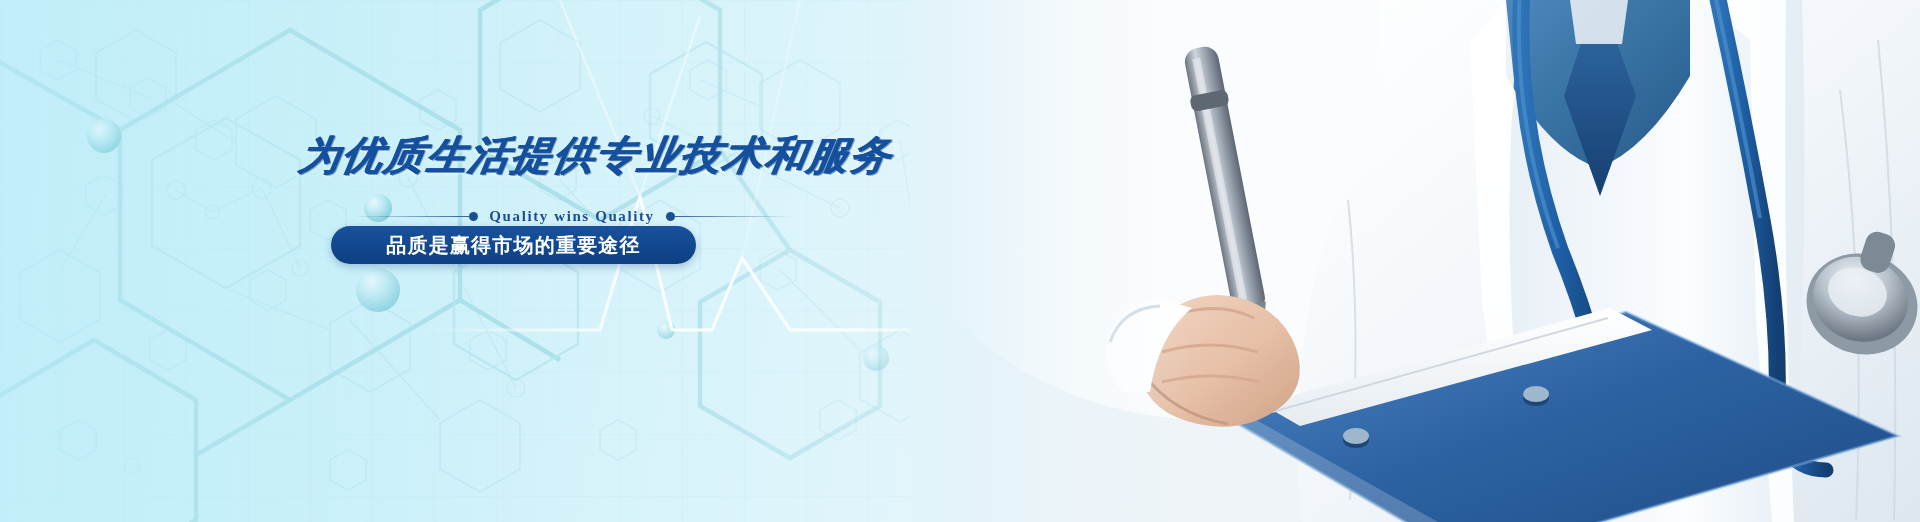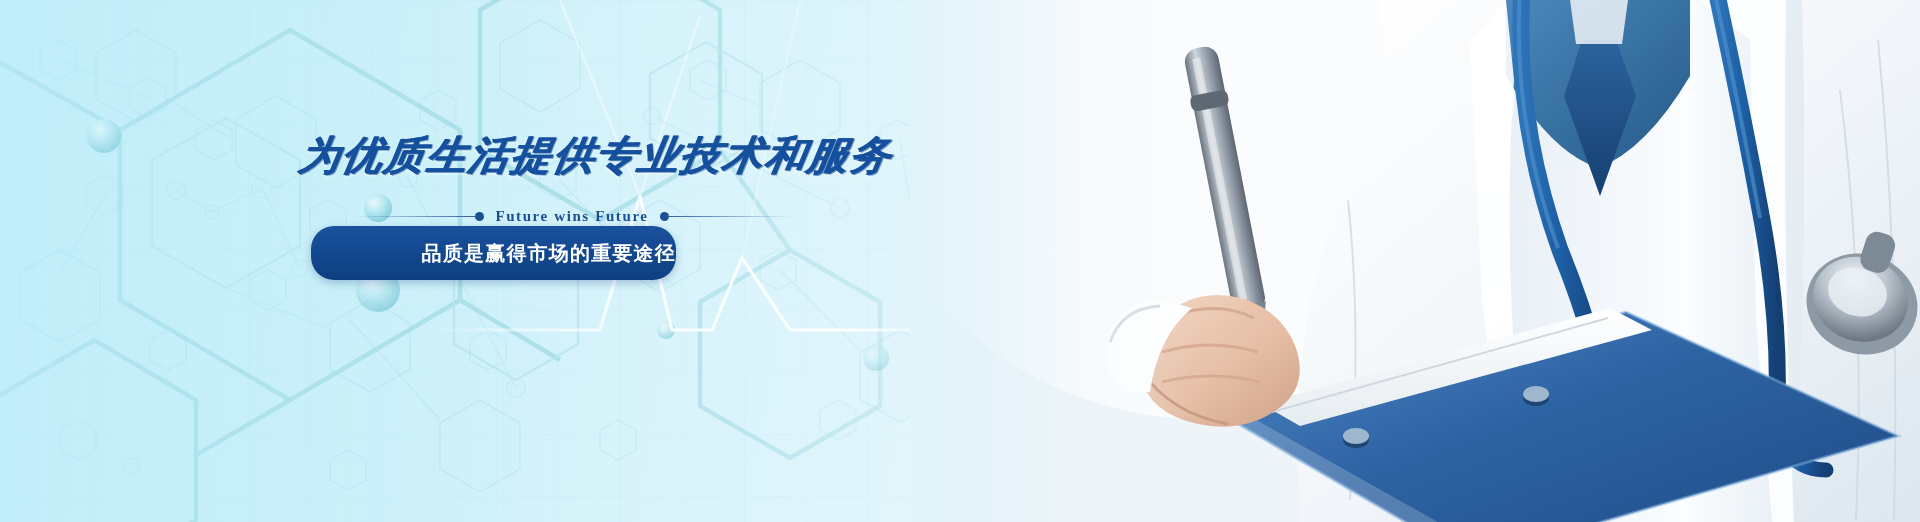--- a/index.html
+++ b/index.html
@@ -110,28 +110,28 @@
     font-size: 15px;
     color: #1b4f94;
     letter-spacing: 1.6px;
     white-space: nowrap;
     padding: 0 11px;
     flex: 0 0 auto;
   }
 
   #pill {
     position: absolute;
-    left: 311px; top: 226px;
-    width: 365px; height: 54px;
+    left: 331px; top: 226px;
+    width: 365px; height: 38px;
     border-radius: 23px;
     background: linear-gradient(180deg, #1a519d 0%, #12488f 52%, #0f3f82 100%);
     box-shadow: 0 3px 8px rgba(16,62,124,.28);
     display: flex;
     align-items: center;
-    justify-content: flex-end;
+    justify-content: center;
   }
   #pill-text {
     font-family: "Liberation Sans", sans-serif;
     font-size: 20px;
     font-weight: bold;
     color: #ffffff;
     letter-spacing: 1.2px;
     white-space: nowrap;
   }
 </style>
@@ -421,21 +421,21 @@
 
   <div id="left-fade"></div>
 
   <div id="text-block">
 
     <div id="headline">为优质生活提供专业技术和服务</div>
 
     <div id="tagline-row">
       <span class="tag-rule"></span>
       <span class="tag-dot"></span>
-      <span id="tagline-text">Future wins Future</span>
+      <span id="tagline-text">Quality wins Quality</span>
       <span class="tag-dot"></span>
       <span class="tag-rule right"></span>
     </div>
 
     <div id="pill">
       <span id="pill-text">品质是赢得市场的重要途径</span>
     </div>
 
   </div>
 </div>

